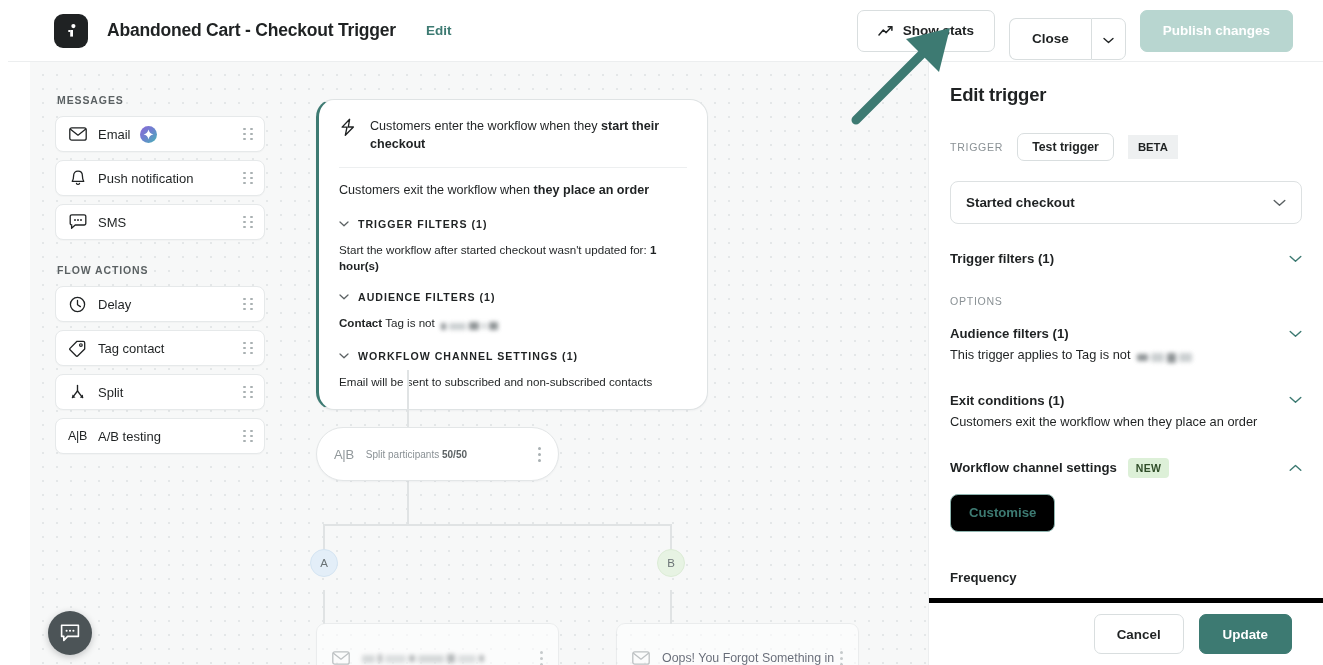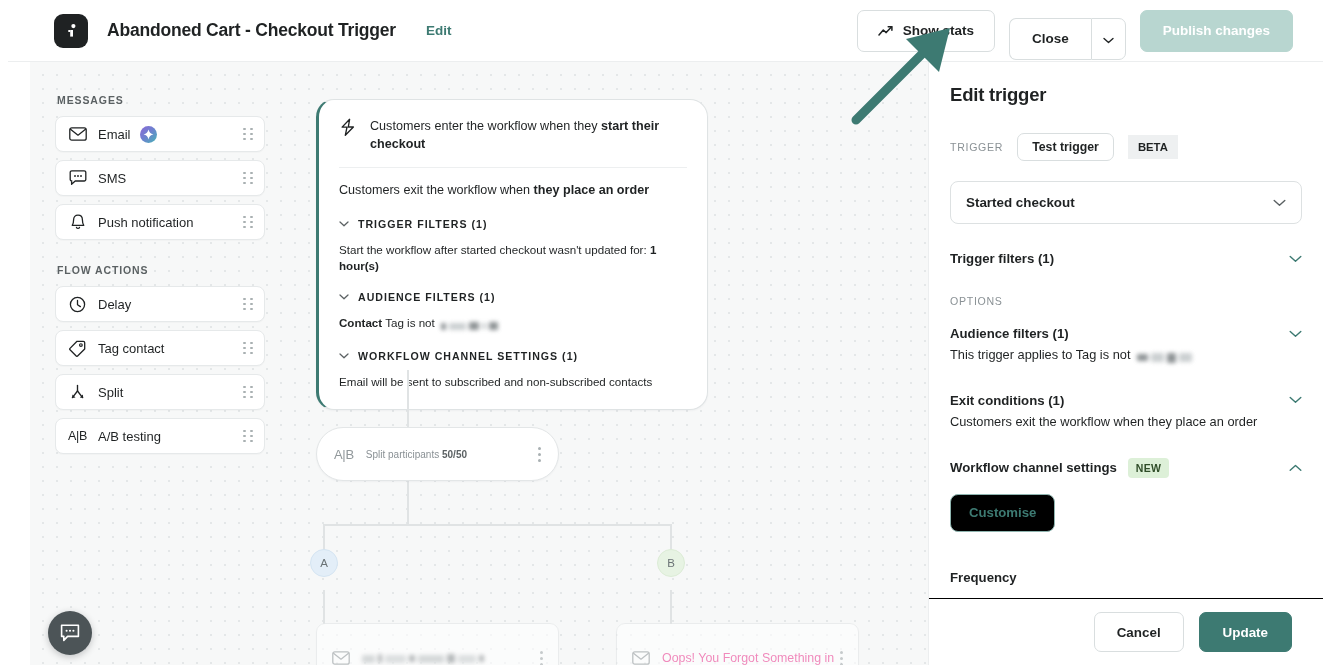--- a/index.html
+++ b/index.html
@@ -146,21 +146,21 @@
   .badge-a { background: #e3eef8; border-color: #d4e4f2; }
   .badge-b { background: #e7f3e3; border-color: #dcecd6; }
 
   .mail-card {
     position: absolute; top: 561px; width: 243px; height: 70px;
     background: #fff; border: 1px solid #e3e6e7; border-radius: 9px;
     display: flex; align-items: center; padding: 0 15px;
     box-shadow: 0 1px 2px rgba(30,35,40,0.04); opacity: 0.62;
   }
   .mail-card .mico { color: #9aa1a4; flex: 0 0 18px; display: flex; }
-  .mail-subject { font-size: 12.4px; color: #ec4899; margin-left: 12px; white-space: nowrap; overflow: hidden; }
+  .mail-subject { font-size: 12.4px; color: #0f172a; margin-left: 12px; white-space: nowrap; overflow: hidden; }
 
   .chat-fab {
     position: absolute; left: 18px; bottom: 10px; width: 44px; height: 44px;
     border-radius: 50%; background: #4c5457; display: flex; align-items: center;
     justify-content: center; cursor: pointer; box-shadow: 0 2px 7px rgba(30,35,40,0.25);
     z-index: 12;
   }
 
   
   .annot-arrow { position: absolute; left: 840px; top: 8px; width: 120px; height: 122px; z-index: 60; pointer-events: none; }
@@ -203,21 +203,21 @@
   }
   .btn-customise {
     margin-top: 16px; height: 38px; padding: 0 18px; border: 1px solid #8fb5b0;
     border-radius: 8px; background: #000000; color: #3d7a72; font-size: 13.2px;
     font-weight: bold; display: inline-flex; align-items: center; cursor: pointer;
   }
   .freq-row { margin-top: 38px; font-size: 13.2px; font-weight: bold; color: #1f2223; }
 
   .panel-footer {
     position: absolute; left: 0; right: 0; bottom: 0; height: 67px;
-    border-top: 1px solid #000000; background: #fff;
+    border-top: 5px solid #000000; background: #fff;
     display: flex; align-items: center; justify-content: flex-end;
     padding: 0 31px; gap: 15px;
   }
   .btn-cancel {
     height: 40px; padding: 0 22px; border-radius: 7px; border: 1px solid #d9dedf;
     background: #fff; font-size: 13.4px; font-weight: bold; color: #1f2223;
     display: inline-flex; align-items: center; cursor: pointer;
   }
   .btn-update {
     height: 40px; padding: 0 23px; border-radius: 7px; border: 1px solid #3d7a72;
@@ -290,46 +290,46 @@
             <i></i>
             <i></i>
             <i></i>
             <i></i>
             <i></i>
           </span>
       </div>
 
       <div class="pal-item">
         <span class="pal-ico">
+          <svg width="16" height="17" viewBox="0 0 16 17" aria-hidden="true">
+            <path d="M8 1.2 C5.3 1.2 3.6 3.1 3.6 5.8 C3.6 9.6 2.2 11.3 2.2 11.3 H13.8 C13.8 11.3 12.4 9.6 12.4 5.8 C12.4 3.1 10.7 1.2 8 1.2 Z" fill="none" stroke="#1f2223" stroke-width="1.3" stroke-linejoin="round"></path>
+            <path d="M6.5 13.4 A1.6 1.6 0 0 0 9.5 13.4" fill="none" stroke="#1f2223" stroke-width="1.3" stroke-linecap="round"></path>
+          </svg>
+        </span>
+        <span class="pal-label">Push notification</span>
+        <span class="drag-dots">
+            <i></i>
+            <i></i>
+            <i></i>
+            <i></i>
+            <i></i>
+            <i></i>
+          </span>
+      </div>
+
+      <div class="pal-item">
+        <span class="pal-ico">
           <svg width="18" height="16" viewBox="0 0 18 16" aria-hidden="true">
             <path d="M1.2 2.4 A1.6 1.6 0 0 1 2.8 0.8 H15.2 A1.6 1.6 0 0 1 16.8 2.4 V9.4 A1.6 1.6 0 0 1 15.2 11 H6.2 L2.6 14.2 V11 H2.8 A1.6 1.6 0 0 1 1.2 9.4 Z" fill="none" stroke="#1f2223" stroke-width="1.3" stroke-linejoin="round"></path>
             <circle cx="6" cy="6" r="0.95" fill="#1f2223"></circle>
               <circle cx="9" cy="6" r="0.95" fill="#1f2223"></circle>
               <circle cx="12" cy="6" r="0.95" fill="#1f2223"></circle>
           </svg>
         </span>
         <span class="pal-label">SMS</span>
-        <span class="drag-dots">
-            <i></i>
-            <i></i>
-            <i></i>
-            <i></i>
-            <i></i>
-            <i></i>
-          </span>
-      </div>
-
-      <div class="pal-item">
-        <span class="pal-ico">
-          <svg width="16" height="17" viewBox="0 0 16 17" aria-hidden="true">
-            <path d="M8 1.2 C5.3 1.2 3.6 3.1 3.6 5.8 C3.6 9.6 2.2 11.3 2.2 11.3 H13.8 C13.8 11.3 12.4 9.6 12.4 5.8 C12.4 3.1 10.7 1.2 8 1.2 Z" fill="none" stroke="#1f2223" stroke-width="1.3" stroke-linejoin="round"></path>
-            <path d="M6.5 13.4 A1.6 1.6 0 0 0 9.5 13.4" fill="none" stroke="#1f2223" stroke-width="1.3" stroke-linecap="round"></path>
-          </svg>
-        </span>
-        <span class="pal-label">Push notification</span>
         <span class="drag-dots">
             <i></i>
             <i></i>
             <i></i>
             <i></i>
             <i></i>
             <i></i>
           </span>
       </div>
 

